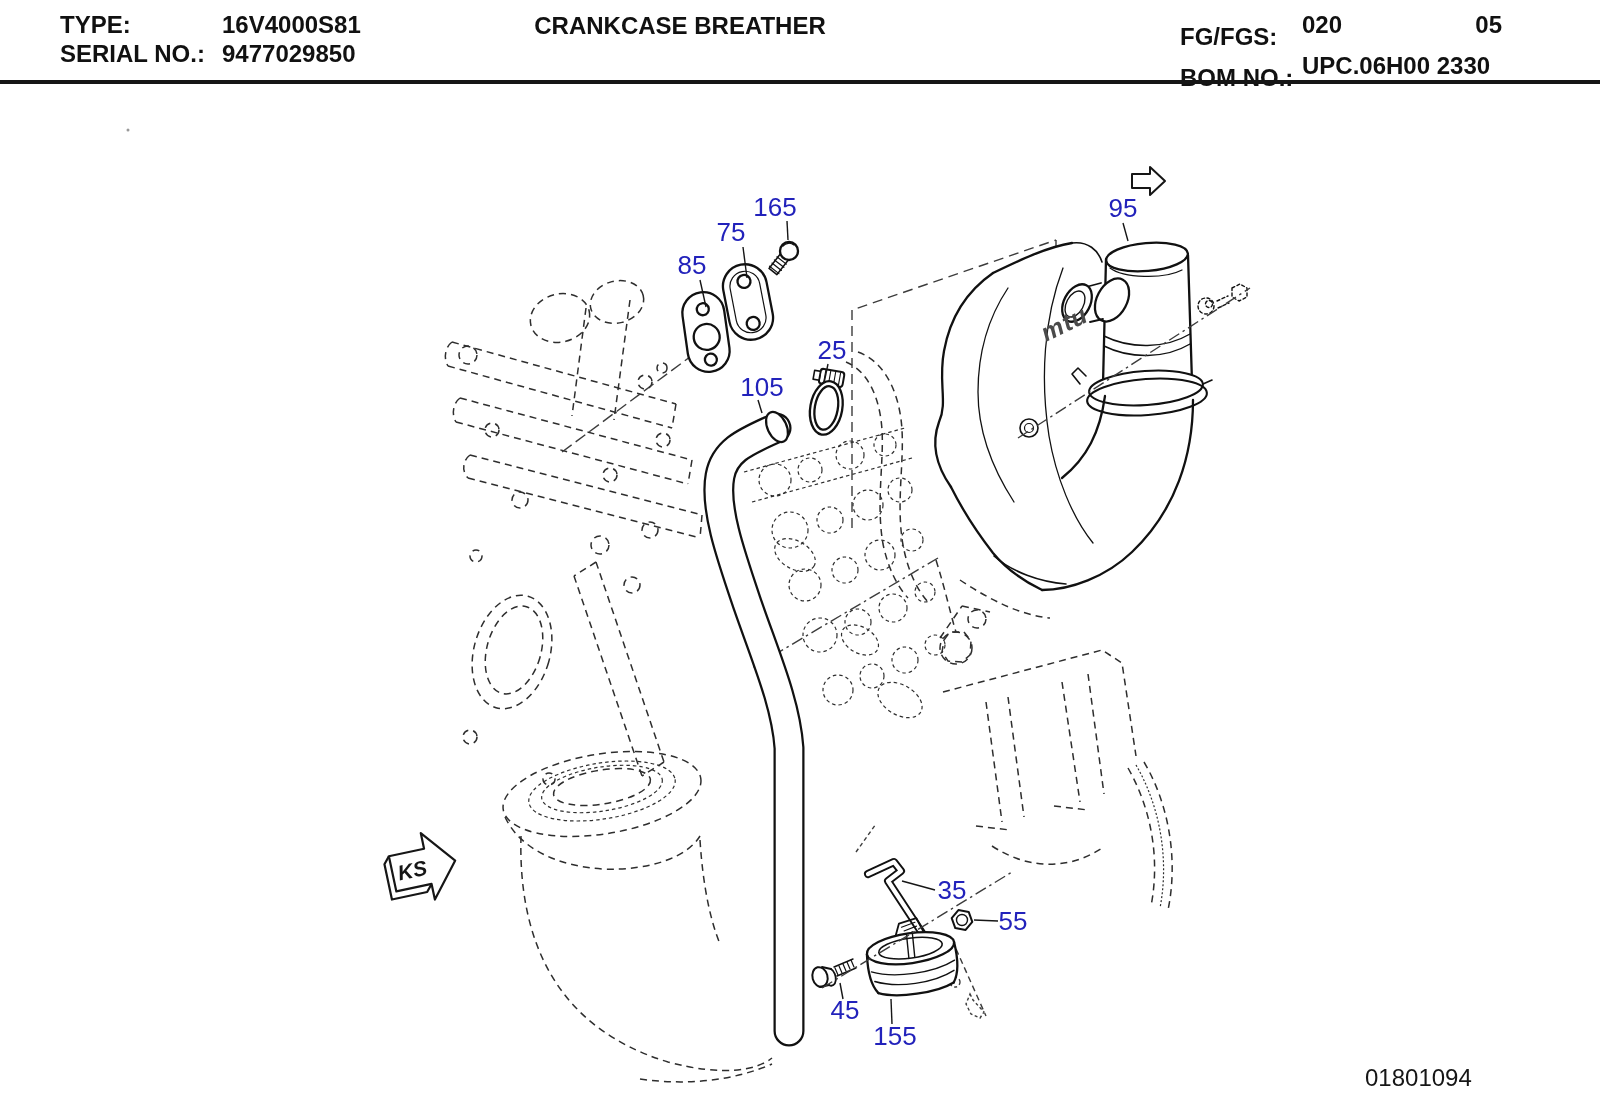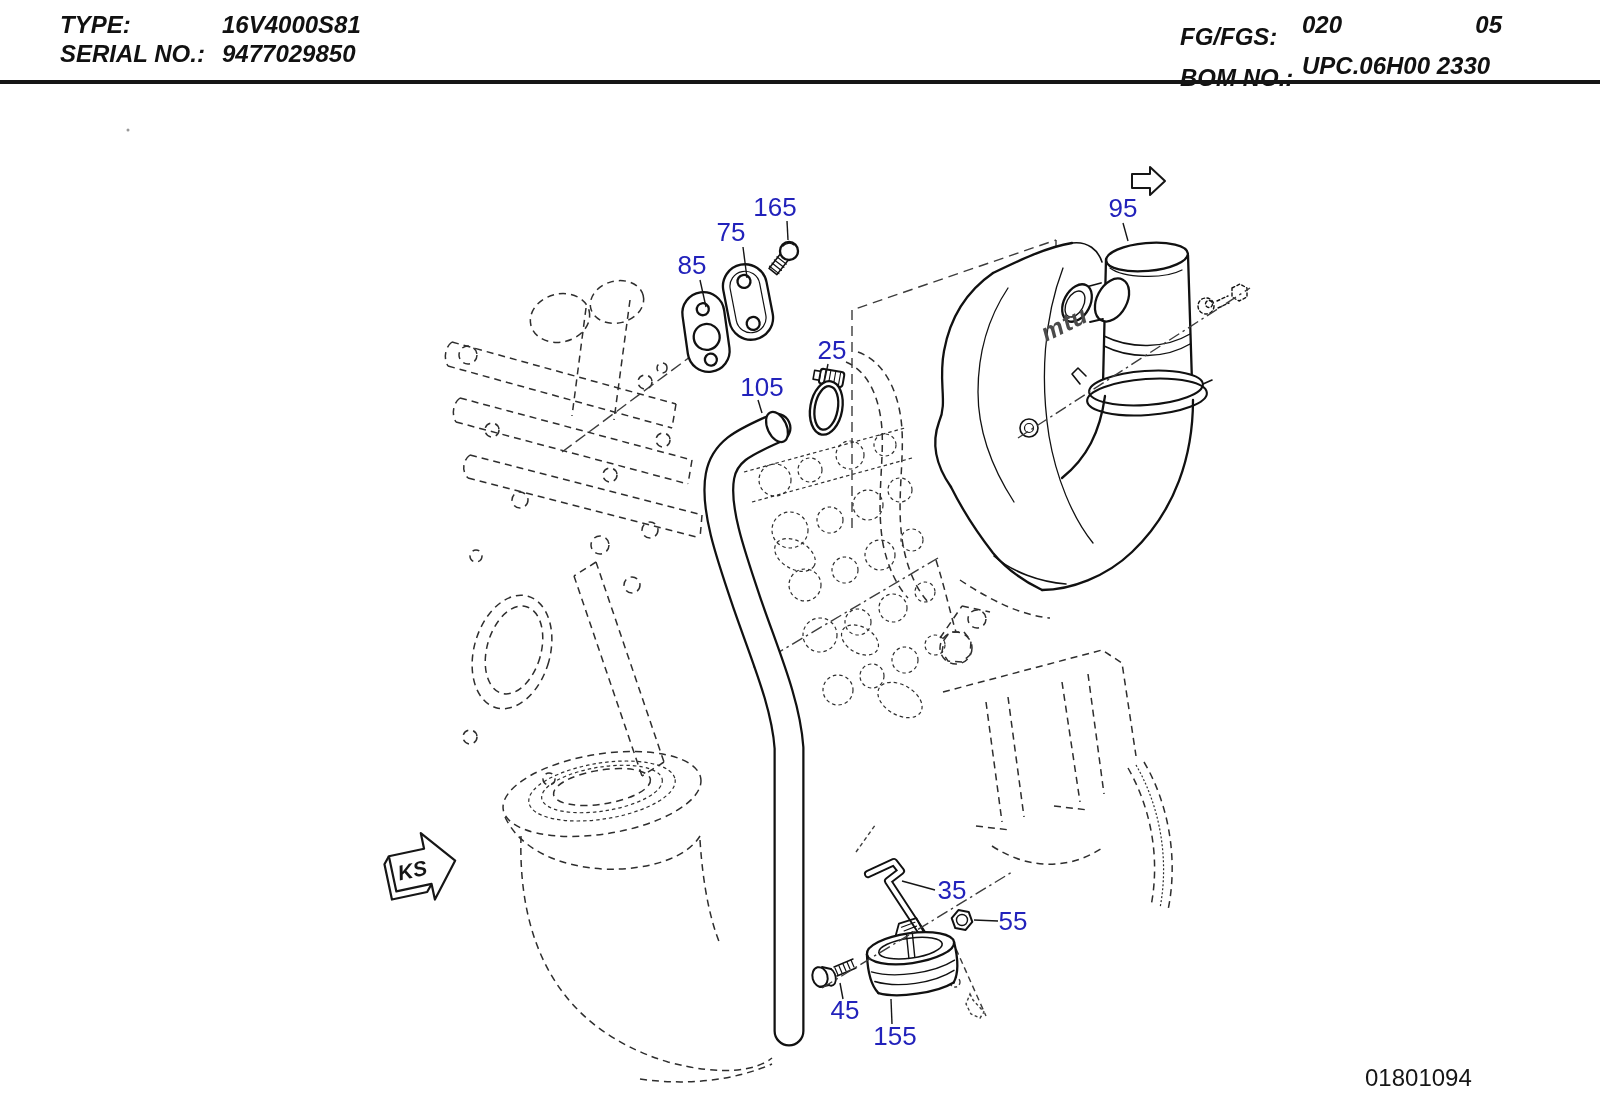--- a/index.html
+++ b/index.html
@@ -1,19 +1,19 @@
 <!DOCTYPE html>
 <html><head>
 <meta charset="utf-8">
 <style>
   html,body{margin:0;padding:0;background:#ffffff;}
   .page{position:relative;width:1600px;height:1119px;background:#fff;overflow:hidden;
         font-family:"Liberation Sans",sans-serif;}
   
-  .hdr{position:absolute;top:0;left:0;width:1360px;height:80px;color:#111;font-style:italic;}
+  .hdr{position:absolute;top:0;left:0;width:1360px;height:80px;color:#111;}
   .hdr-left{position:absolute;left:60px;top:10px;font-weight:bold;font-size:24px;line-height:29px;}
   .hdr-left .row{display:flex;}
   .hdr-left .lab{width:162px;}
   .hdr-title{position:absolute;left:0;right:0;top:12px;text-align:center;
              font-weight:bold;font-size:24px;}
   .hdr-right{position:absolute;left:1180px;top:10px;width:322px;
              font-weight:bold;font-size:24px;line-height:29px;}
   .hdr-right .row{display:flex;}
   .hdr-right .lab{width:122px;margin-top:12px;}
   .hdr-right .val{flex:1;}
@@ -38,20 +38,21 @@
     <div class="hdr-left">
       <div class="row">
         <span class="lab">TYPE:</span>
         <span class="val">16V4000S81</span>
       </div>
       <div class="row">
         <span class="lab">SERIAL NO.:</span>
         <span class="val">9477029850</span>
       </div>
     </div>
+    <div class="hdr-title">CRANKCASE BREATHER</div>
     <div class="hdr-right">
       <div class="row">
         <span class="lab">FG/FGS:</span>
         <span class="val">020</span>
         <span class="pg">05</span>
       </div>
       <div class="row">
         <span class="lab">BOM NO.:</span>
         <span class="val">UPC.06H00 2330</span>
       </div>

